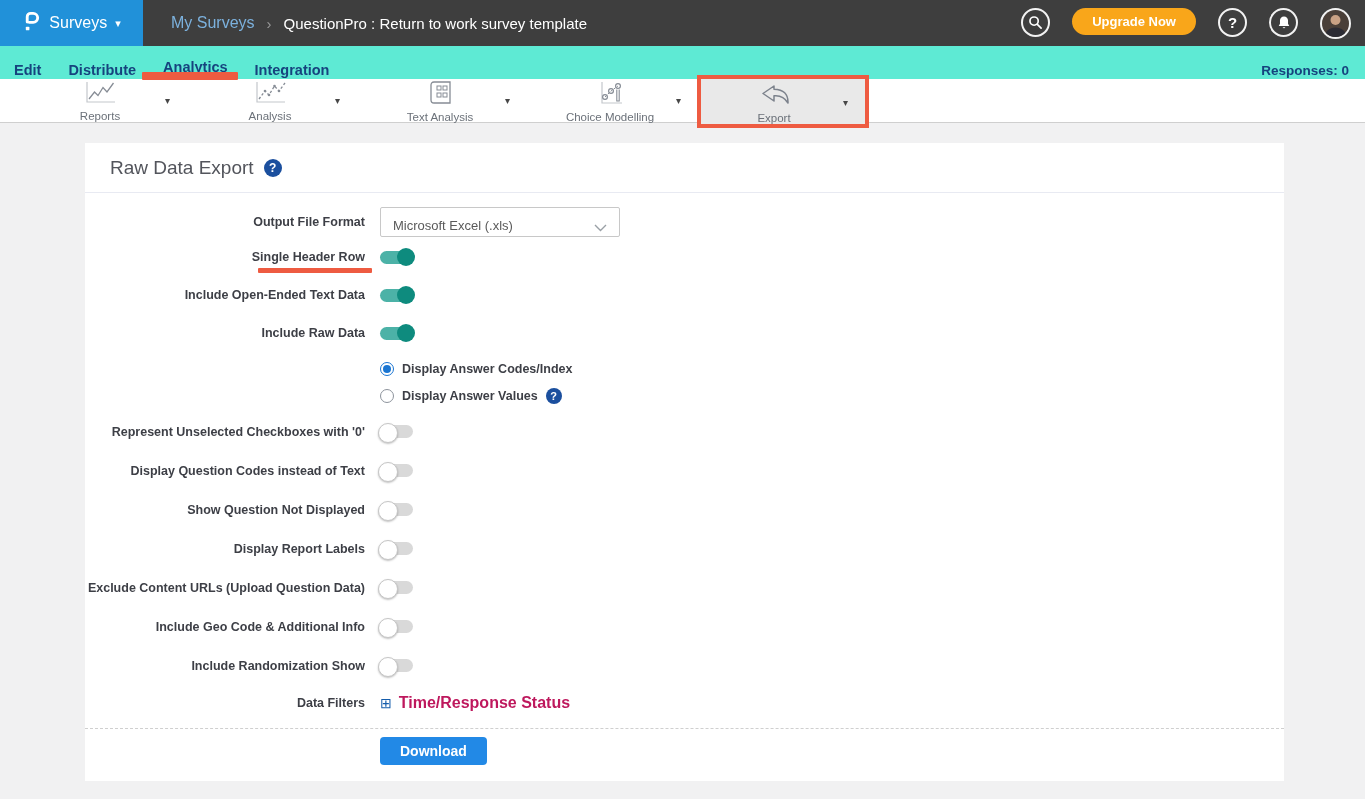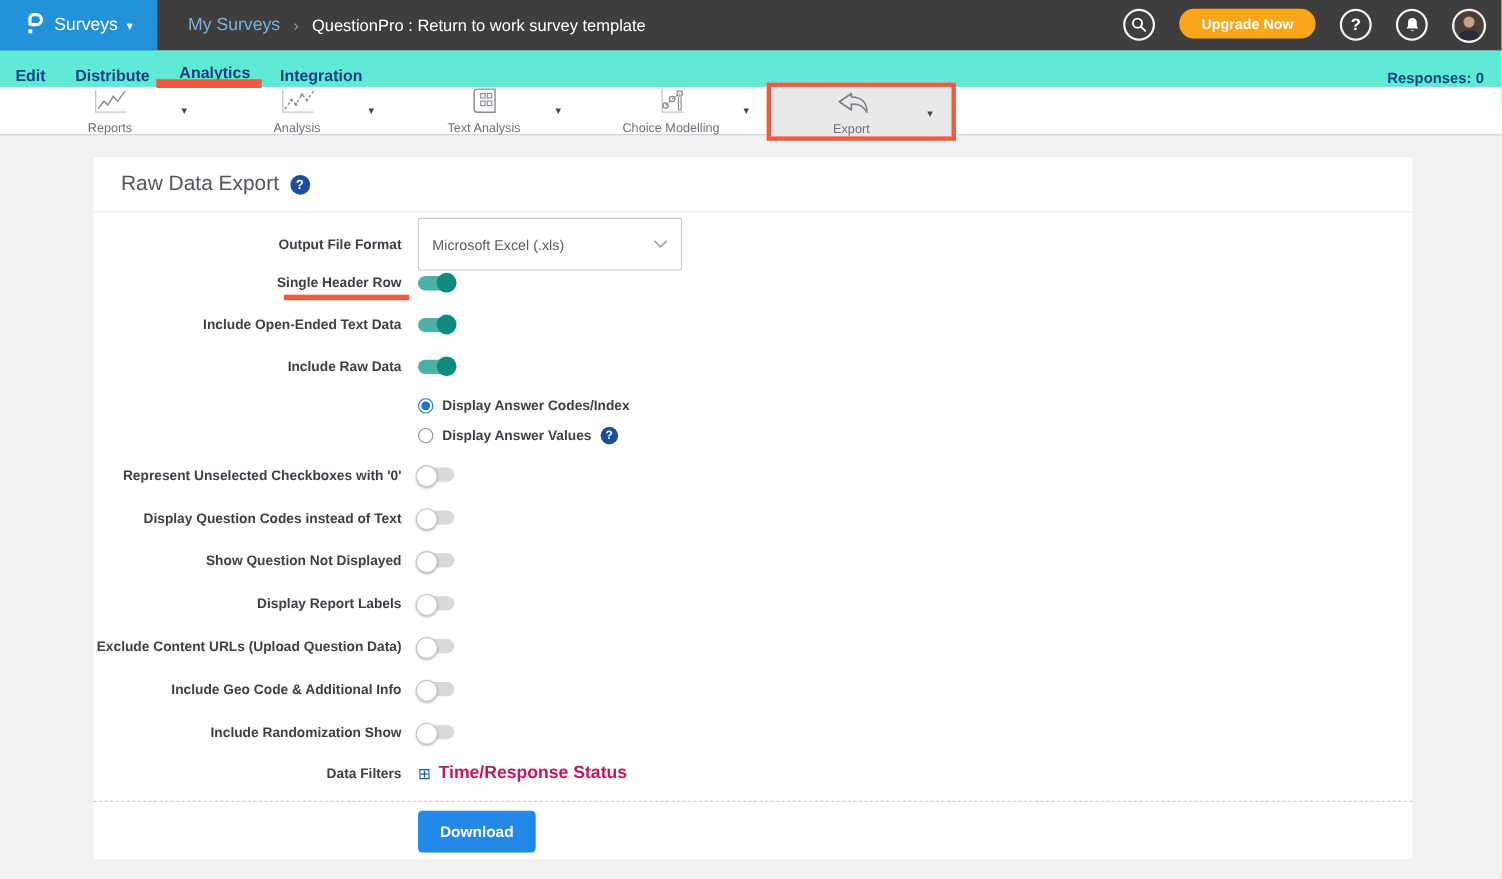--- a/index.html
+++ b/index.html
@@ -45,41 +45,41 @@
   .help { width:18px; height:18px; border-radius:50%; background:#1b4f9e; color:#fff; font-size:12px; font-weight:bold; display:flex; align-items:center; justify-content:center; cursor:pointer; }
   .help.sm { width:16px; height:16px; font-size:11px; }
 
   .form { padding-top:13px; }
   .row { display:flex; align-items:center; }
   .row .flabel { width:280px; text-align:right; font-size:12.5px; font-weight:bold; color:#3d3f46; position:relative; flex:none; }
   .row .ctl { margin-left:15px; display:flex; align-items:center; }
   .r-out { height:32px; } .r-tg { height:38px; } .r-tgo { height:39px; } .r-filters { height:36px; }
   .annot-underline { position:absolute; right:-7px; bottom:-9px; width:114px; height:5px; background:#ee5b41; border-radius:1px; }
 
-  .select { width:240px; height:48px; border:1px solid #c8c8c8; border-radius:2px; background:#fff; display:flex; align-items:center; padding:10px 12px; cursor:pointer; }
+  .select { width:240px; height:30px; border:1px solid #c8c8c8; border-radius:2px; background:#fff; display:flex; align-items:flex-start; padding:10px 12px; cursor:pointer; }
   .select .val { font-size:13px; color:#5a5a5a; flex:1; }
 
   .toggle { width:33px; height:13px; border-radius:7px; position:relative; cursor:pointer; flex:none; }
   .toggle.on  { background:#4cb2a7; }
   .toggle.on::after  { content:""; position:absolute; right:-2px; top:-2.5px; width:18px; height:18px; border-radius:50%; background:#0e8b7e; }
   .toggle.off { background:#d9d9d9; }
   .toggle.off::after { content:""; position:absolute; left:-2px; top:-2.5px; width:18px; height:18px; border-radius:50%; background:#fff; border:1px solid #c6c6c6; box-shadow:0 1px 2px rgba(0,0,0,.25); }
 
   .radio-row { height:27px; display:flex; align-items:center; margin-left:295px; gap:8px; }
   .radio { width:14px; height:14px; border-radius:50%; border:1px solid #8d939c; background:#fff; position:relative; cursor:pointer; flex:none; }
   .radio.sel { border:1.5px solid #1a75d2; }
   .radio.sel::after { content:""; position:absolute; left:2px; top:2px; right:2px; bottom:2px; background:#1a75d2; border-radius:50%; }
   .radio-label { font-size:12.5px; font-weight:bold; color:#3d3f46; }
 
   .filters-link { display:flex; align-items:center; gap:7px; cursor:pointer; }
   .plus-sq { color:#155cab; font-size:14px; }
   .filters-link .txt { font-size:16px; font-weight:bold; color:#be185d;text-align:right; }
 
   .dashed { border:none; border-top:1px dashed #cfcfcf; margin-top:7px; }
-  .download { margin:8px 0 0 295px; height:38px; padding:0 20px; background:#2289e6; color:#fff; border:none; border-radius:4px; font-size:14px; font-weight:bold; font-family:inherit; cursor:pointer; }
+  .download { margin:8px 0 0 295px; height:28px; padding:0 20px; background:#2289e6; color:#fff; border:none; border-radius:4px; font-size:14px; font-weight:bold; font-family:inherit; cursor:pointer; }
 
   .mt3 { margin-top:3px; }
 </style>
 </head>
 <body>
 
 <div class="hdr">
   <div class="brand">
     <span>
       <svg width="19" height="24" viewBox="0 0 20 25">

